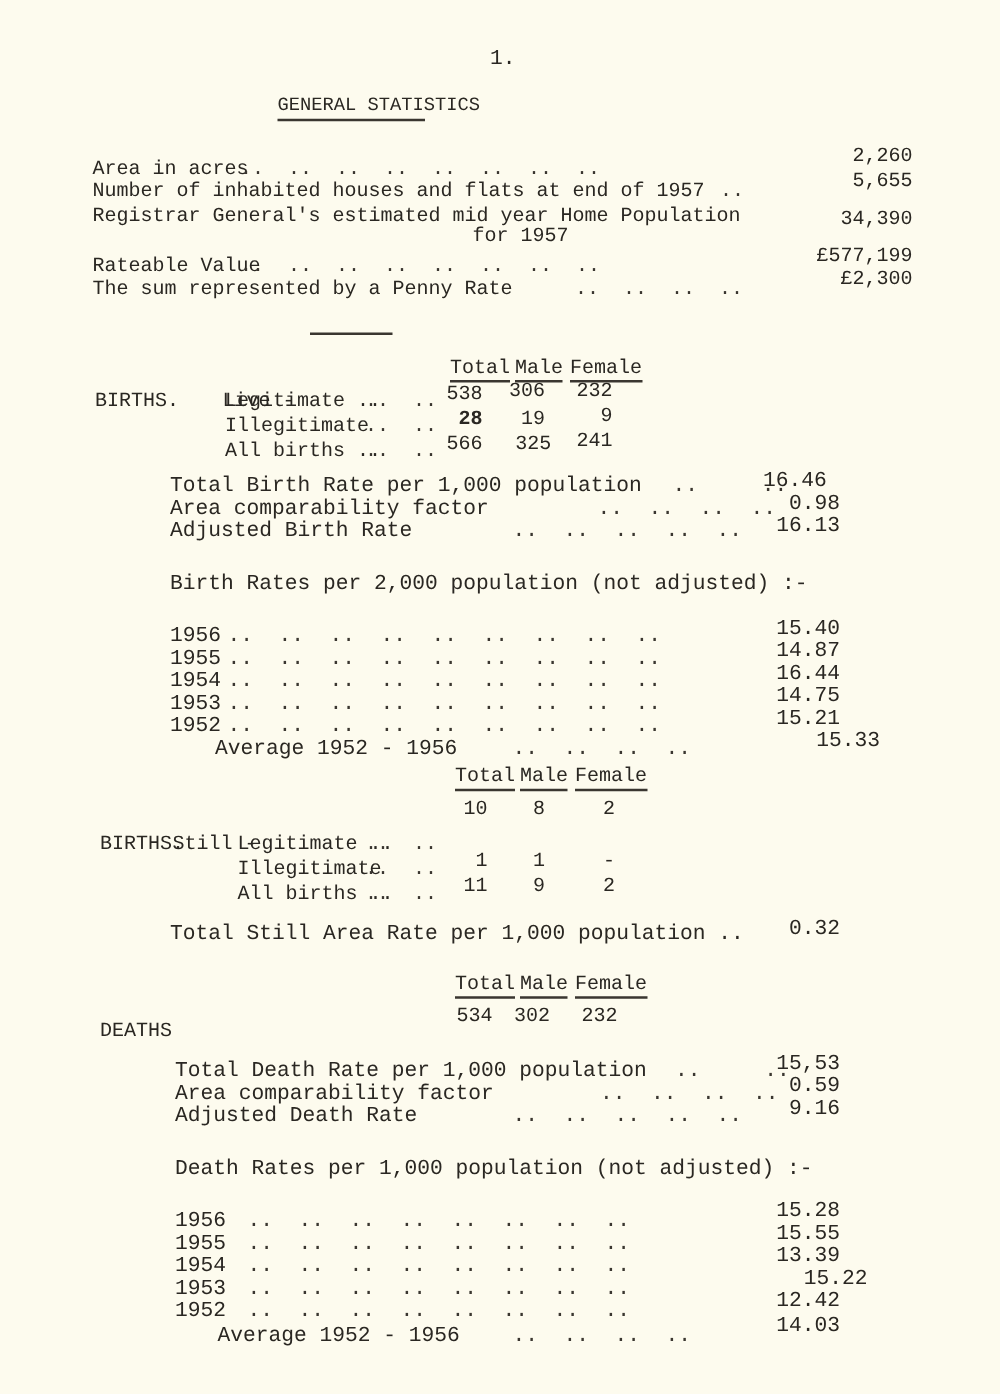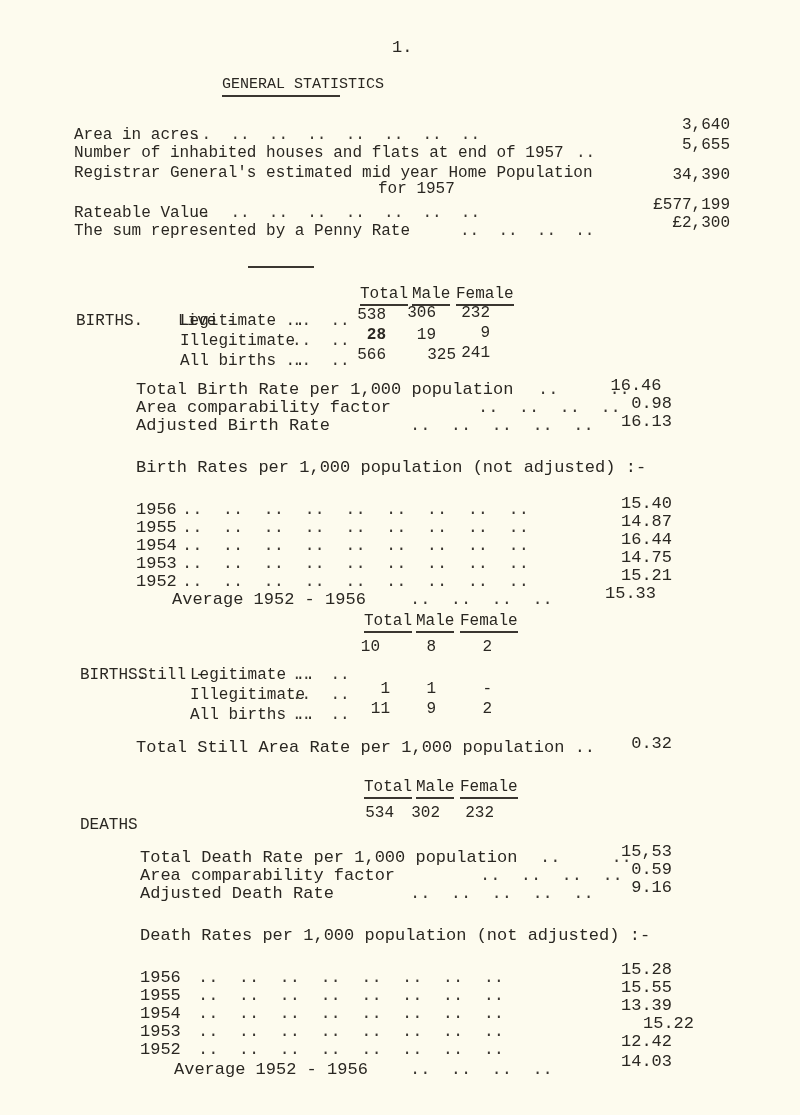--- a/index.html
+++ b/index.html
@@ -20,21 +20,21 @@
 </style>
 </head>
 <body>
 
 <div class="abs tl" style="left:392px;top:38px;">1.</div>
 <div class="abs t ul" style="left:222px;top:76px;width:118px;font-size:15px;">GENERAL STATISTICS</div>
 
 <div>
   <div class="abs t" style="left:74px;top:126px;">Area in acres</div>
   <div class="abs t dots" style="left:192px;top:126px;">..  ..  ..  ..  ..  ..  ..  ..</div>
-  <div class="abs t num" style="left:630px;width:100px;top:116px;">3,640</div>
+  <div class="abs t num" style="left:630px;width:100px;top:116px;">2,260</div>
 
   <div class="abs t" style="left:74px;top:144px;">Number of inhabited houses and flats at end of 1957</div>
   <div class="abs t dots" style="left:576px;top:144px;">..</div>
   <div class="abs t num" style="left:630px;width:100px;top:136px;">5,655</div>
 
   <div class="abs t" style="left:74px;top:164px;">Registrar General's estimated mid year Home Population</div>
   <div class="abs t" style="left:378px;top:180px;">for 1957</div>
   <div class="abs t num" style="left:630px;width:100px;top:166px;">34,390</div>
 
   <div class="abs t" style="left:74px;top:204px;">Rateable Value</div>
@@ -64,40 +64,40 @@
 
   <div class="abs t" style="left:180px;top:332px;">Illegitimate</div>
   <div class="abs t dots" style="left:292px;top:332px;">..  ..</div>
   <div class="abs t num" style="left:340px;width:46px;top:326px;font-weight:bold;">28</div>
   <div class="abs t num" style="left:396px;width:40px;top:326px;">19</div>
   <div class="abs t num" style="left:450px;width:40px;top:324px;">9</div>
 
   <div class="abs t" style="left:180px;top:352px;">All births ..</div>
   <div class="abs t dots" style="left:292px;top:352px;">..  ..</div>
   <div class="abs t num" style="left:340px;width:46px;top:346px;">566</div>
-  <div class="abs t num" style="left:416px;width:40px;top:346px;">325</div>
+  <div class="abs t num" style="left:401px;width:40px;top:346px;">325</div>
   <div class="abs t num" style="left:450px;width:40px;top:344px;">241</div>
 </div>
 
 <div>
   <div class="abs tl" style="left:136px;top:380px;">Total Birth Rate per 1,000 population</div>
   <div class="abs tl dots" style="left:538px;top:380px;">..     ..</div>
   <div class="abs tl num" style="left:600px;width:72px;top:376px;text-align:center;">16.46</div>
 
   <div class="abs tl" style="left:136px;top:398px;">Area comparability factor</div>
   <div class="abs tl dots" style="left:478px;top:398px;">..  ..  ..  ..</div>
   <div class="abs tl num" style="left:600px;width:72px;top:394px;">0.98</div>
 
   <div class="abs tl" style="left:136px;top:416px;">Adjusted Birth Rate</div>
   <div class="abs tl dots" style="left:410px;top:416px;">..  ..  ..  ..  ..</div>
   <div class="abs tl num" style="left:600px;width:72px;top:412px;">16.13</div>
 </div>
 
 <div>
-  <div class="abs tl" style="left:136px;top:458px;">Birth Rates per 1,000 population (not adjusted) :-</div>
+  <div class="abs tl" style="left:136px;top:458px;">Birth Rates per 2,000 population (not adjusted) :-</div>
 
   <div class="abs tl" style="left:136px;top:500px;">1956</div>
   <div class="abs tl dots" style="left:182px;top:500px;">..  ..  ..  ..  ..  ..  ..  ..  ..</div>
   <div class="abs tl num" style="left:600px;width:72px;top:494px;">15.40</div>
 
   <div class="abs tl" style="left:136px;top:518px;">1955</div>
   <div class="abs tl dots" style="left:182px;top:518px;">..  ..  ..  ..  ..  ..  ..  ..  ..</div>
   <div class="abs tl num" style="left:600px;width:72px;top:512px;">14.87</div>
 
   <div class="abs tl" style="left:136px;top:536px;">1954</div>
@@ -107,34 +107,34 @@
   <div class="abs tl" style="left:136px;top:554px;">1953</div>
   <div class="abs tl dots" style="left:182px;top:554px;">..  ..  ..  ..  ..  ..  ..  ..  ..</div>
   <div class="abs tl num" style="left:600px;width:72px;top:548px;">14.75</div>
 
   <div class="abs tl" style="left:136px;top:572px;">1952</div>
   <div class="abs tl dots" style="left:182px;top:572px;">..  ..  ..  ..  ..  ..  ..  ..  ..</div>
   <div class="abs tl num" style="left:600px;width:72px;top:566px;">15.21</div>
 
   <div class="abs tl" style="left:172px;top:590px;">Average 1952 - 1956</div>
   <div class="abs tl dots" style="left:410px;top:590px;">..  ..  ..  ..</div>
-  <div class="abs tl num" style="left:584px;width:72px;top:584px;">15.33</div>
+  <div class="abs tl num" style="left:632px;width:72px;top:584px;">15.33</div>
 </div>
 
 <div>
   <div class="abs t ul" style="left:364px;top:612px;">Total</div>
   <div class="abs t ul" style="left:416px;top:612px;">Male</div>
   <div class="abs t ul" style="left:460px;top:612px;">Female</div>
 
   <div class="abs t" style="left:80px;top:666px;">BIRTHS.</div>
   <div class="abs t" style="left:138px;top:666px;">Still -</div>
 
   <div class="abs t" style="left:190px;top:666px;">Legitimate ..</div>
   <div class="abs t dots" style="left:292px;top:666px;">..  ..</div>
-  <div class="abs t num" style="left:340px;width:40px;top:638px;">10</div>
+  <div class="abs t num" style="left:350px;width:40px;top:638px;">10</div>
   <div class="abs t num" style="left:396px;width:40px;top:638px;">8</div>
   <div class="abs t num" style="left:452px;width:40px;top:638px;">2</div>
 
   <div class="abs t" style="left:190px;top:686px;">Illegitimate</div>
   <div class="abs t dots" style="left:292px;top:686px;">..  ..</div>
   <div class="abs t num" style="left:350px;width:40px;top:680px;">1</div>
   <div class="abs t num" style="left:396px;width:40px;top:680px;">1</div>
   <div class="abs t num" style="left:452px;width:40px;top:680px;">-</div>
 
   <div class="abs t" style="left:190px;top:706px;">All births ..</div>

